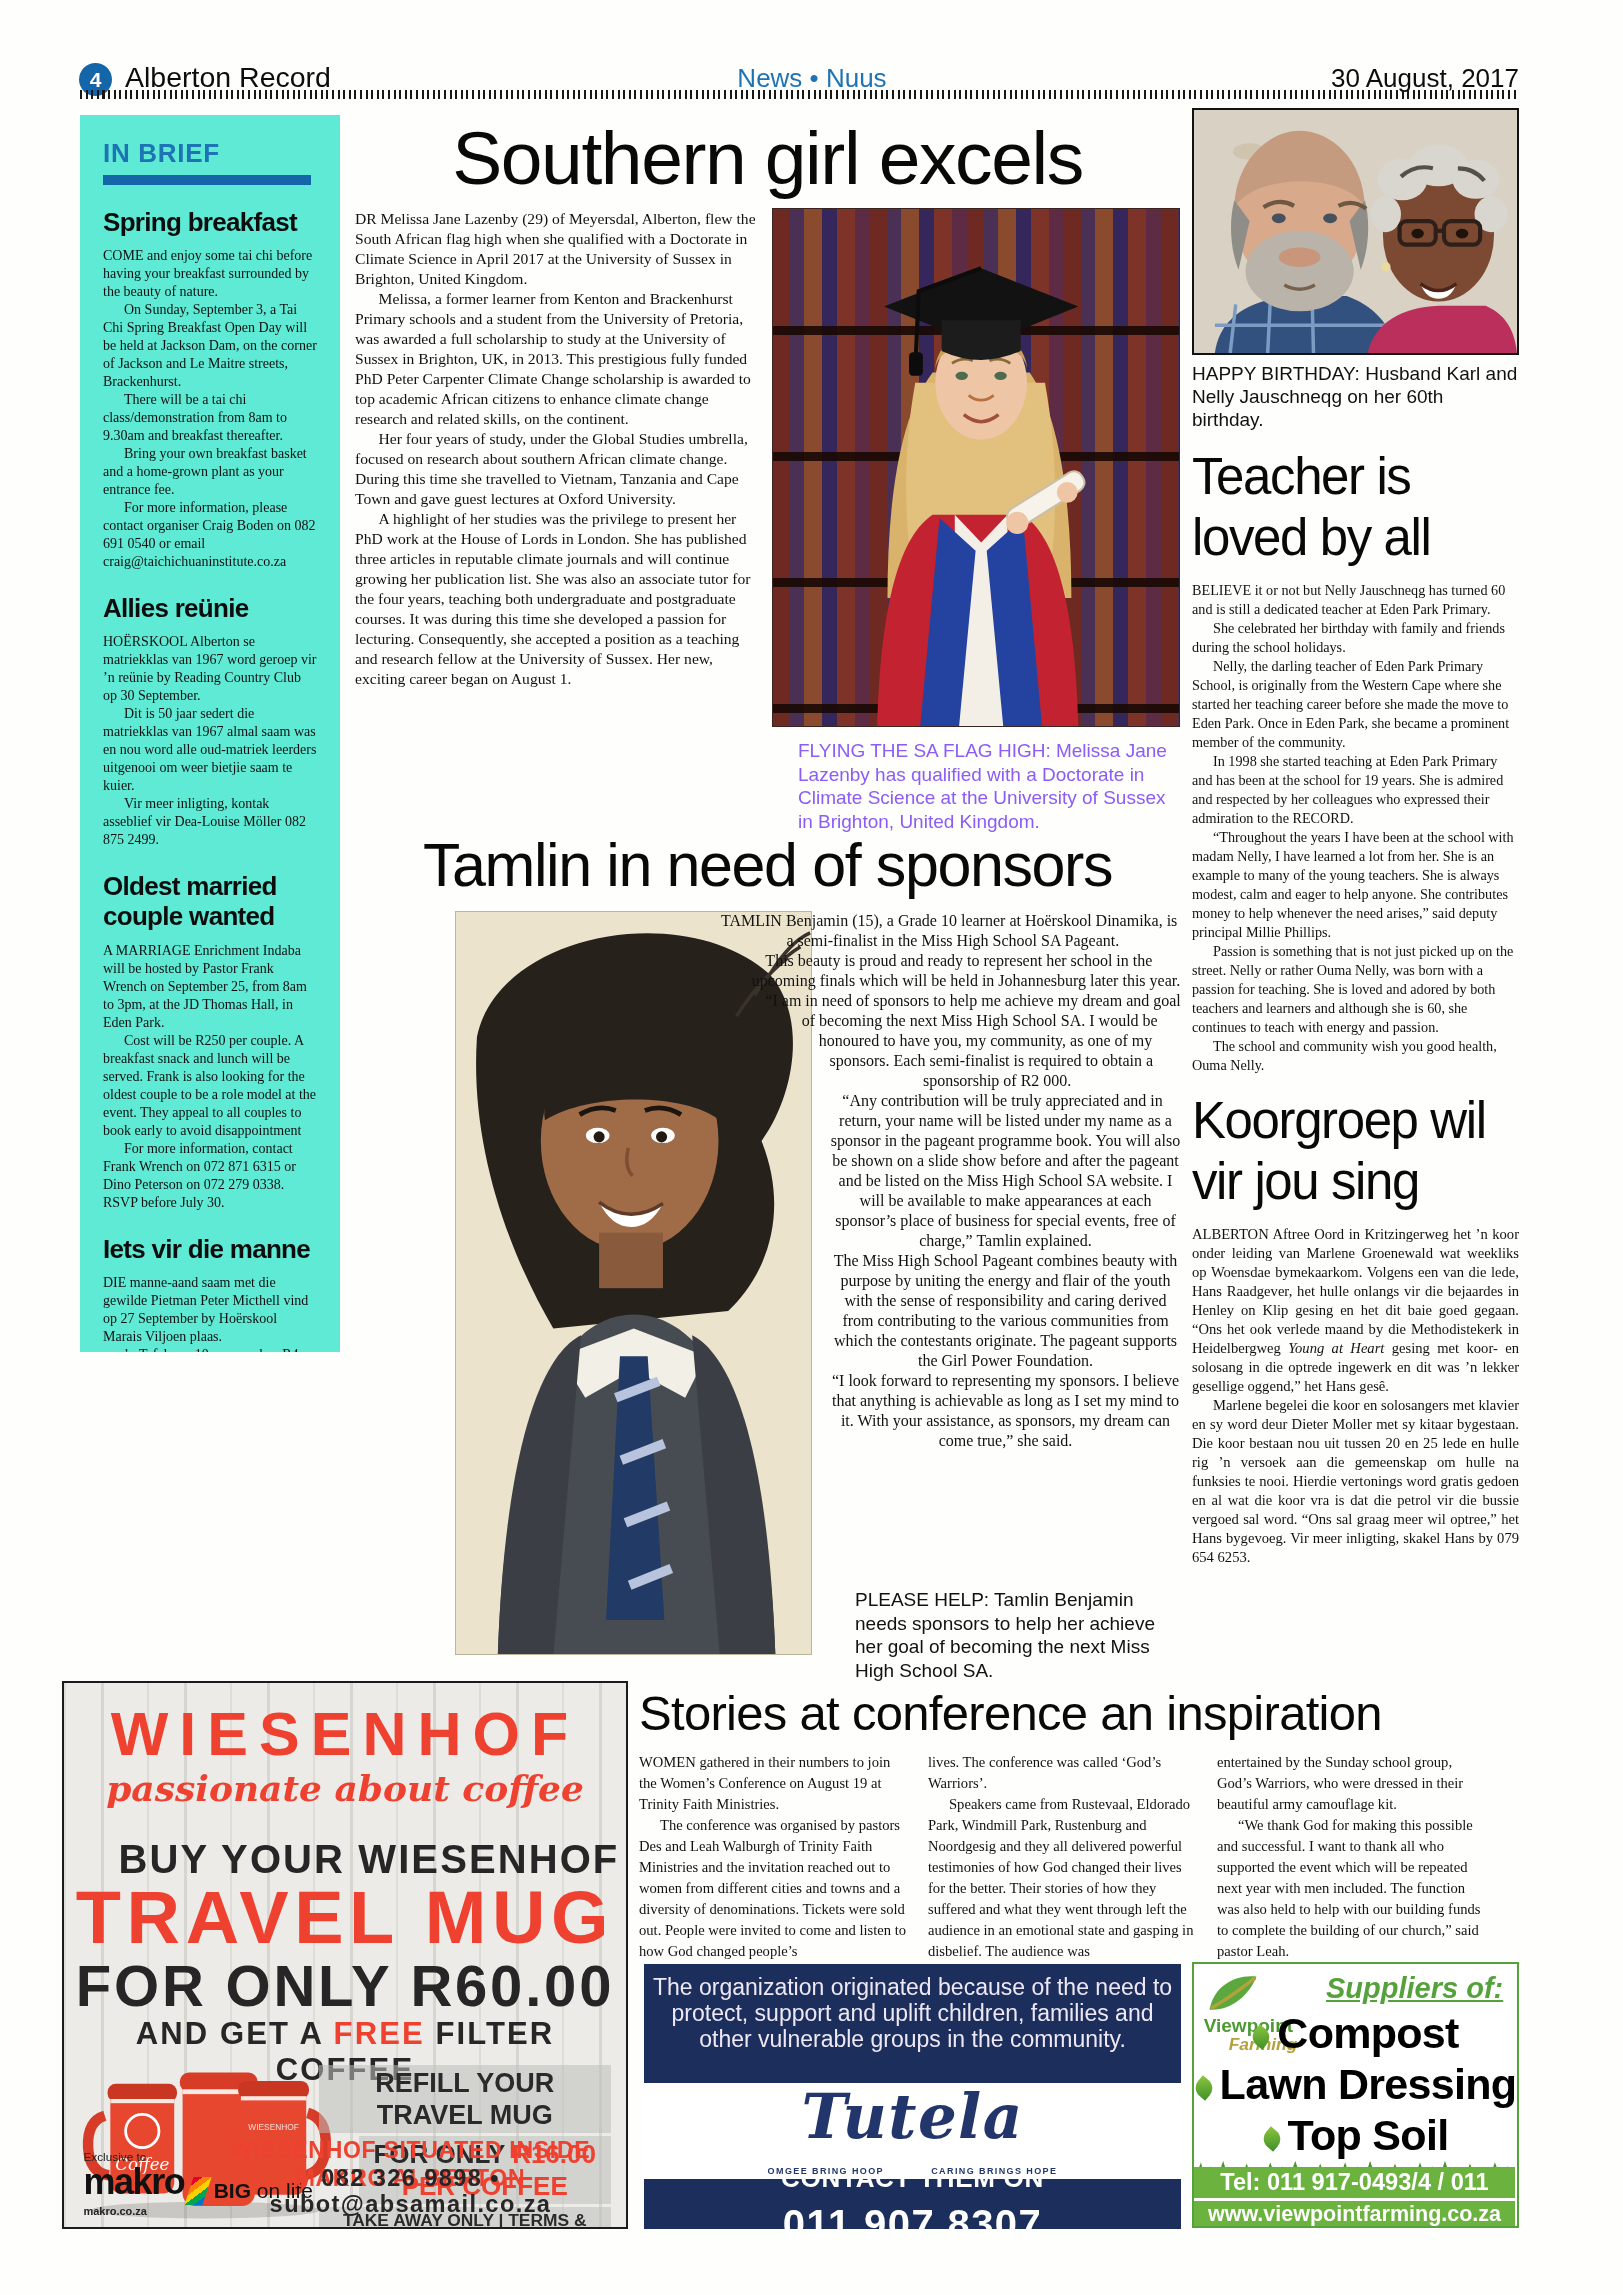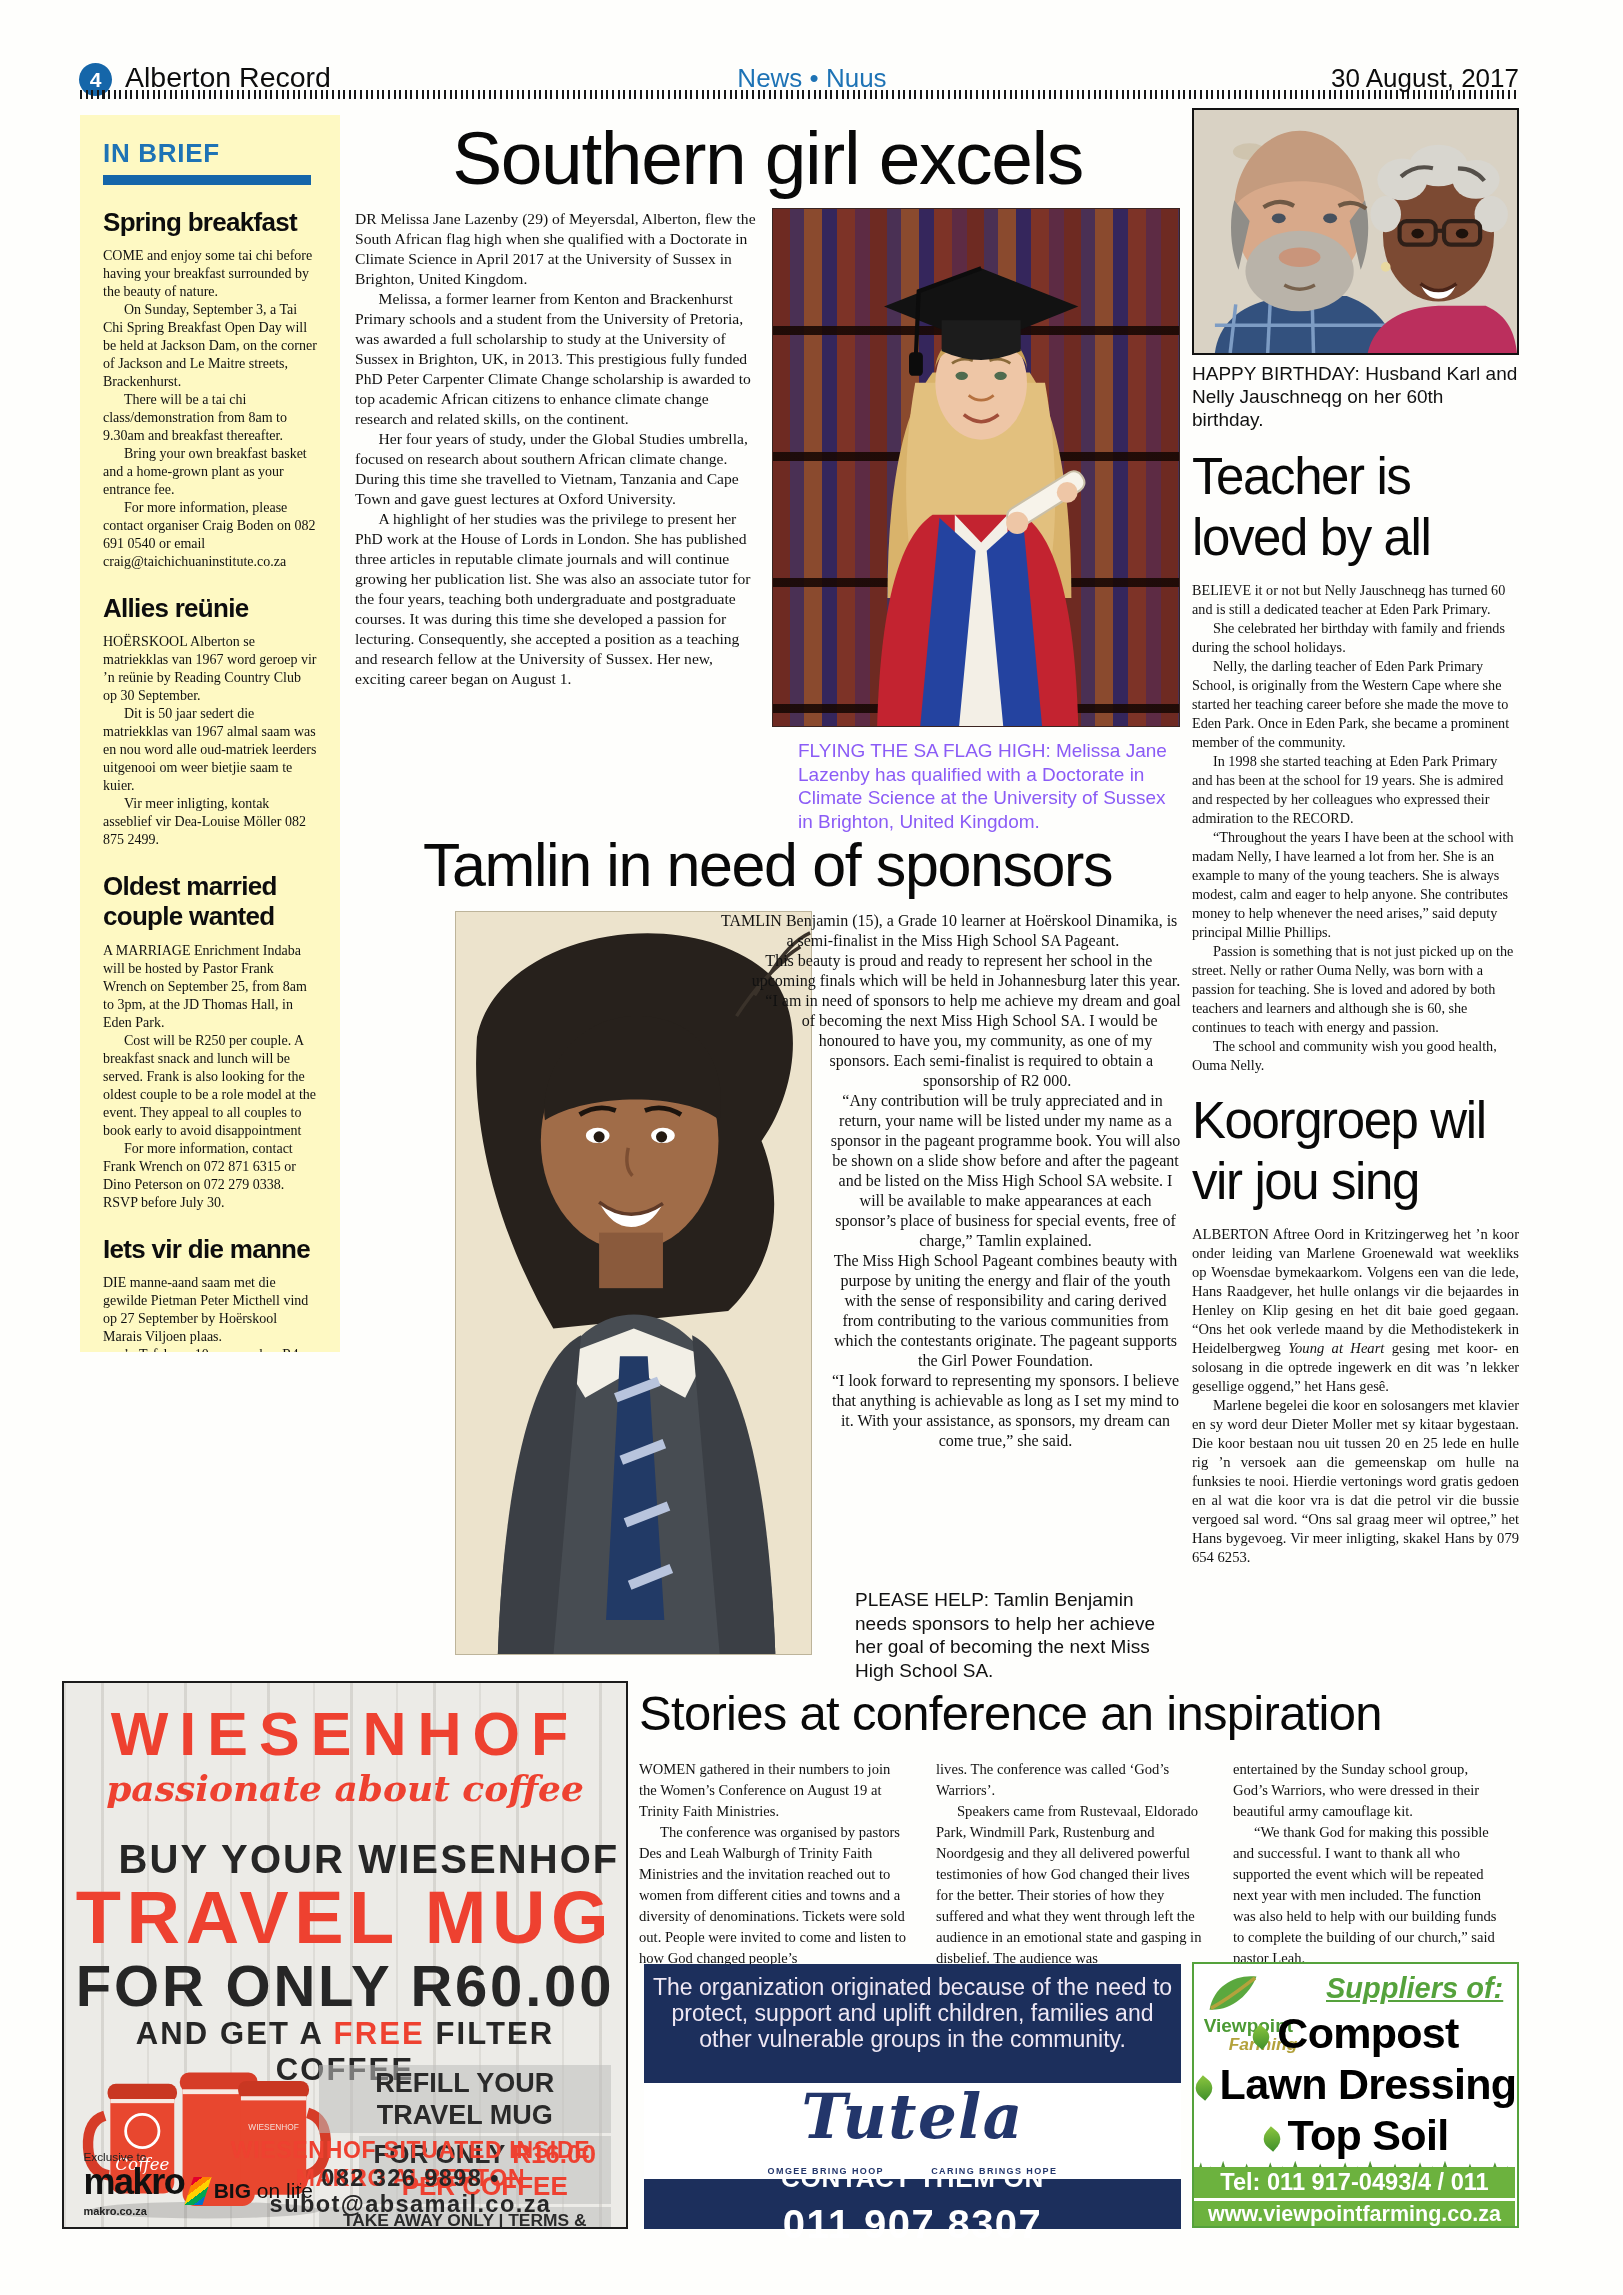--- a/index.html
+++ b/index.html
@@ -14,21 +14,21 @@
     font:400 28.5px/30.5px "Liberation Sans", sans-serif; letter-spacing:0; color:#0d0d0d; }
   .section-lbl { position:absolute; left:0; top:64px; width:1624px; text-align:center;
     font:400 26px/29px "Liberation Sans", sans-serif; color:#1e73b5; }
   .hdr-date { position:absolute; right:105px; top:64px;
     font:400 26px/29px "Liberation Sans", sans-serif; color:#0d0d0d; }
   .tickrule { position:absolute; left:80px; top:90px; width:1439px; height:9px;
     background:repeating-linear-gradient(90deg,#171717 0 2.1px,transparent 2.1px 5.6px); }
 
   
   .inbrief { position:absolute; left:80px; top:115px; width:260px; height:1237px;
-    background:#fef9c3; padding:23.6px 23px 0 23px; overflow:hidden; }
+    background:#5eead4; padding:23.6px 23px 0 23px; overflow:hidden; }
   .inbrief-label { font:700 26px/28px "Liberation Sans", sans-serif; color:#1e73b5; letter-spacing:0.7px; }
   .inbrief-bar { width:208px; height:9.7px; background:#1566a9; margin:8.3px 0 15.3px 0; }
   .ib-art h2 { font:700 26px/30.5px "Liberation Sans", sans-serif; color:#0d0d0d;
     margin:22px 0 9.7px 0; letter-spacing:-0.7px; }
   .ib-art p { font-size:14px; line-height:18px; }
   .ib-art p + p { text-indent:21px; }
 
   
   .lead-headline { position:absolute; left:354px; top:119px; width:827px; text-align:center;
     font:400 75px/78px "Liberation Sans", sans-serif; letter-spacing:-1.4px; color:#090909; }
@@ -64,21 +64,21 @@
     color:#090909; margin-top:15.3px; }
   .rc-body { margin-top:12.5px; }
   .rc-body p { font-size:14.2px; line-height:19px; }
   .rc-body p + p { text-indent:21px; }
   .choir-body p { font-size:14.6px; line-height:19px; text-align:justify; }
   .choir-body p + p { text-indent:21px; }
 
   
   .conf { position:absolute; left:639px; top:1685px; width:880px; }
   .conf-headline { font:400 49px/56px "Liberation Sans", sans-serif; letter-spacing:-0.7px; color:#090909; }
-  .conf-cols { display:flex; gap:28px; margin-top:18px; }
+  .conf-cols { display:flex; gap:20px; margin-top:11px; }
   .conf-col { width:269px; }
   .conf-col p { font-size:14.6px; line-height:21px; }
   .conf-col p + p { text-indent:21px; }
 
   
   .ad-wies { position:absolute; left:62px; top:1681px; width:566px; height:548px;
     border:2.1px solid #1b1b1b; border-top-width:2.8px;
     background:
       repeating-linear-gradient(90deg, rgba(120,115,105,.12) 0 2.1px, rgba(0,0,0,0) 2.1px 37px,
         rgba(120,115,105,.18) 37px 40px, rgba(0,0,0,0) 40px 83px),

